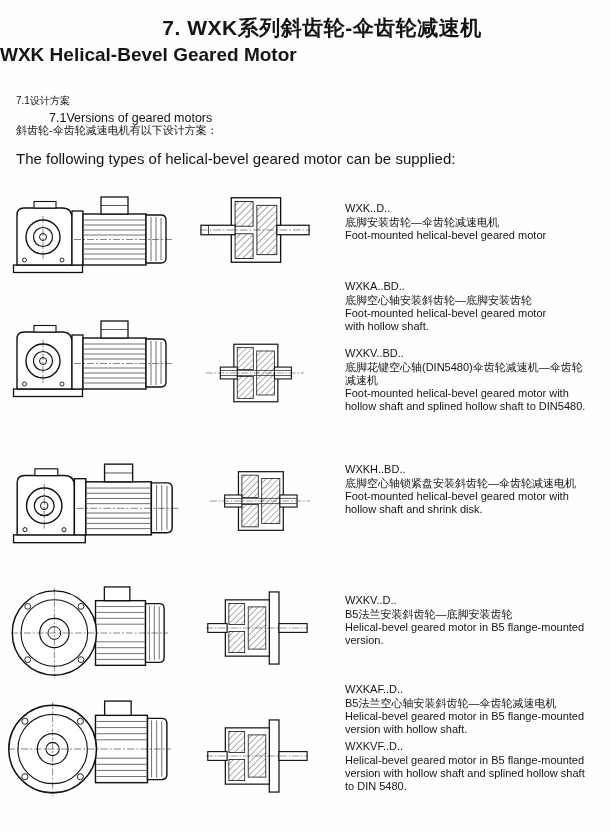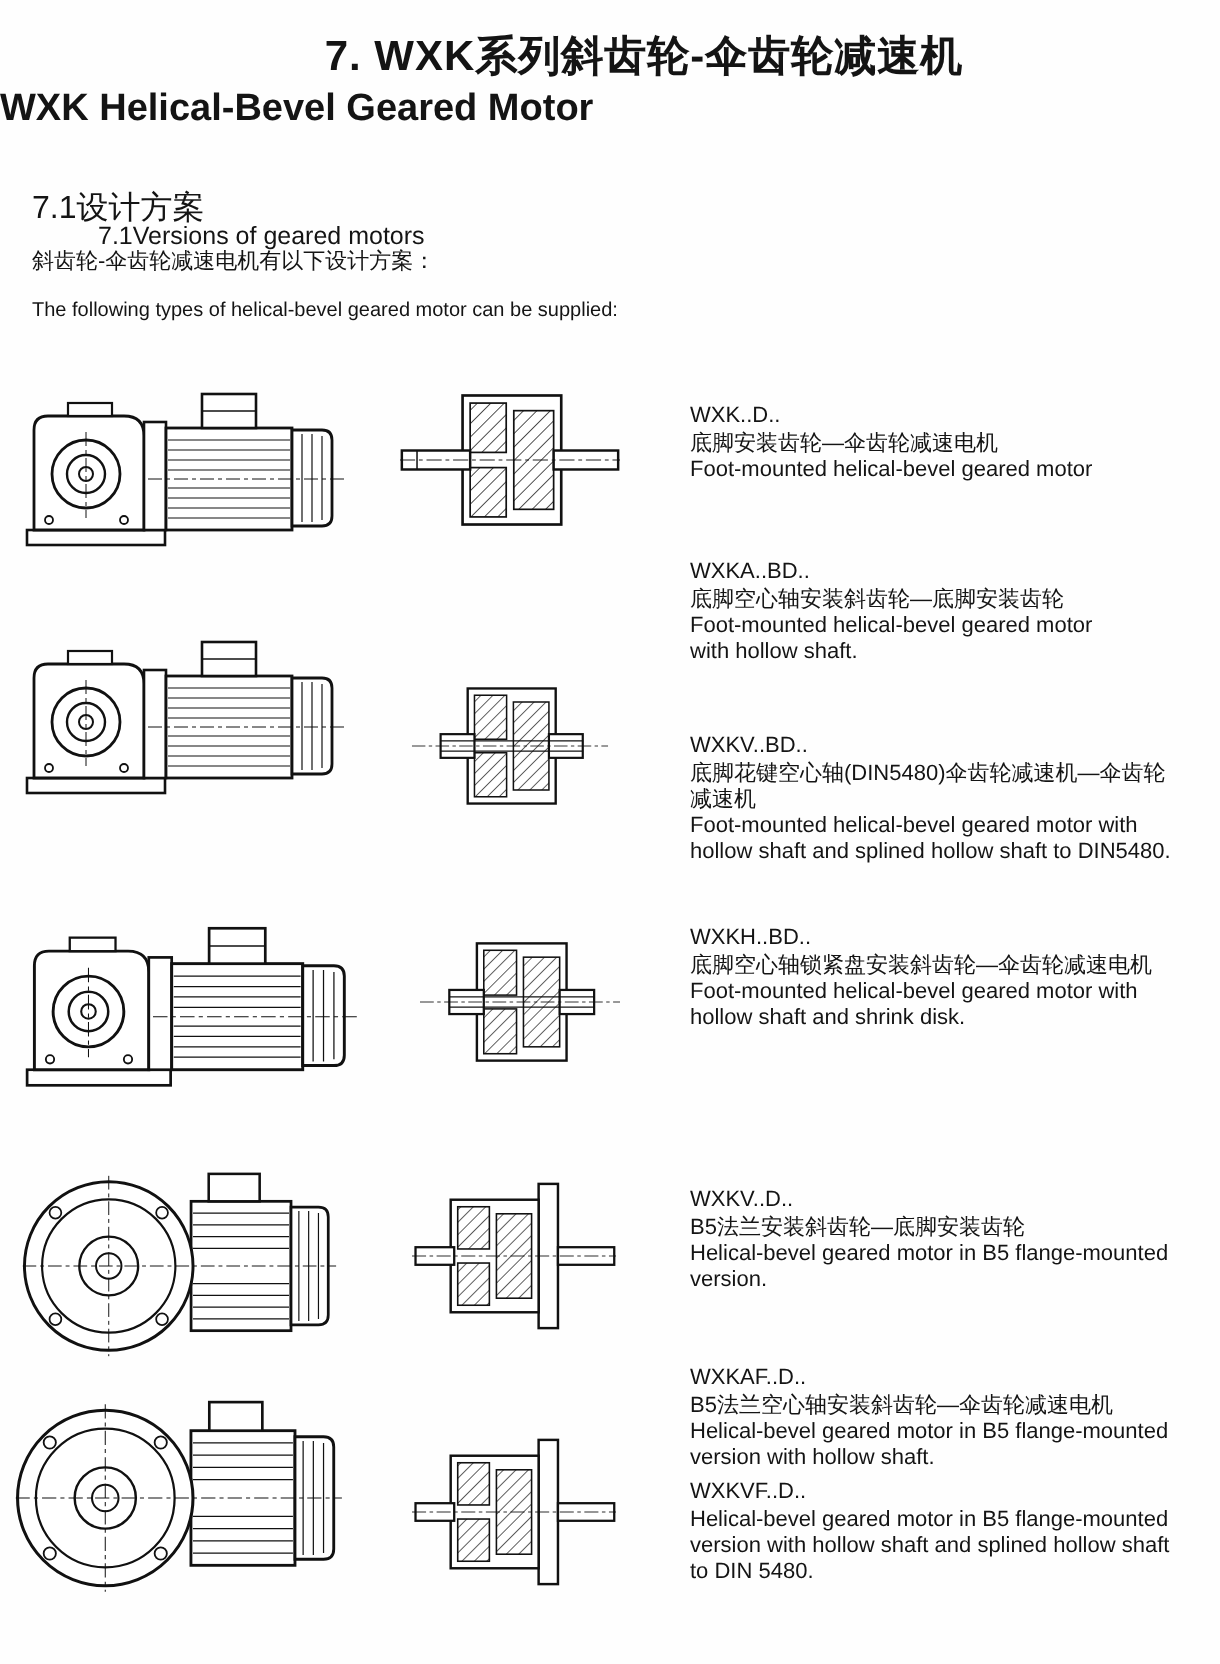--- a/index.html
+++ b/index.html
@@ -6,24 +6,24 @@
   .page{
     position:relative;width:610px;height:832px;background:#fefefe;
     font-family:"Liberation Sans","DejaVu Sans",sans-serif;color:#141414;
     overflow:hidden;
     padding-left:34px;
   }
   .title-zh{position:absolute;top:14px;left:0;width:100%;text-align:center;
     font-size:21px;font-weight:bold;letter-spacing:0.5px;}
   .title-en{position:absolute;top:44px;left:0;width:100%;text-align:left;
     font-size:19px;font-weight:bold;}
-  .sec-zh{position:absolute;left:16px;top:94px;font-size:16px;}
+  .sec-zh{position:absolute;left:16px;top:94px;font-size:10px;}
   .sec-en{position:absolute;left:16px;top:111px;font-size:12.5px;margin-left:33px;}
   .intro-zh{position:absolute;left:16px;top:123px;font-size:11px;}
-  .intro-en{position:absolute;left:16px;top:150px;font-size:10px;}
+  .intro-en{position:absolute;left:16px;top:150px;font-size:15px;}
   .variant{position:absolute;left:345px;width:262px;font-size:11px;line-height:13px;}
   .variant .model{margin-bottom:1px;}
   .variant .zh,.variant .en{white-space:pre-line;}
   .drawing{position:absolute;}
   .drawing svg{width:100%;height:100%;display:block;}
 </style>
 </head>
 <body>
 
 <svg width="0" height="0" style="position:absolute" aria-hidden="true">
@@ -168,21 +168,21 @@
   <div class="drawing" style="left:12px;top:310px;width:175px;height:90px">
     <svg viewBox="0 0 175 90">
         <use href="#sym-motor-foot"></use>
       </svg>
   </div>
   <div class="drawing" style="left:200px;top:340px;width:110px;height:66px">
     <svg viewBox="0 0 116 78">
         <use href="#sym-section-hollow"></use>
       </svg>
   </div>
-  <div class="variant" style="top:367px">
+  <div class="variant" style="top:347px">
     <div class="model">WXKV..BD..</div>
     <div class="zh">底脚花键空心轴(DIN5480)伞齿轮减速机—伞齿轮
 减速机</div>
     <div class="en">Foot-mounted helical-bevel geared motor with
 hollow shaft and splined hollow shaft to DIN5480.</div>
   </div>
 
   <div class="drawing" style="left:12px;top:452px;width:182px;height:95px">
     <svg viewBox="0 0 175 90">
         <use href="#sym-motor-foot"></use>

